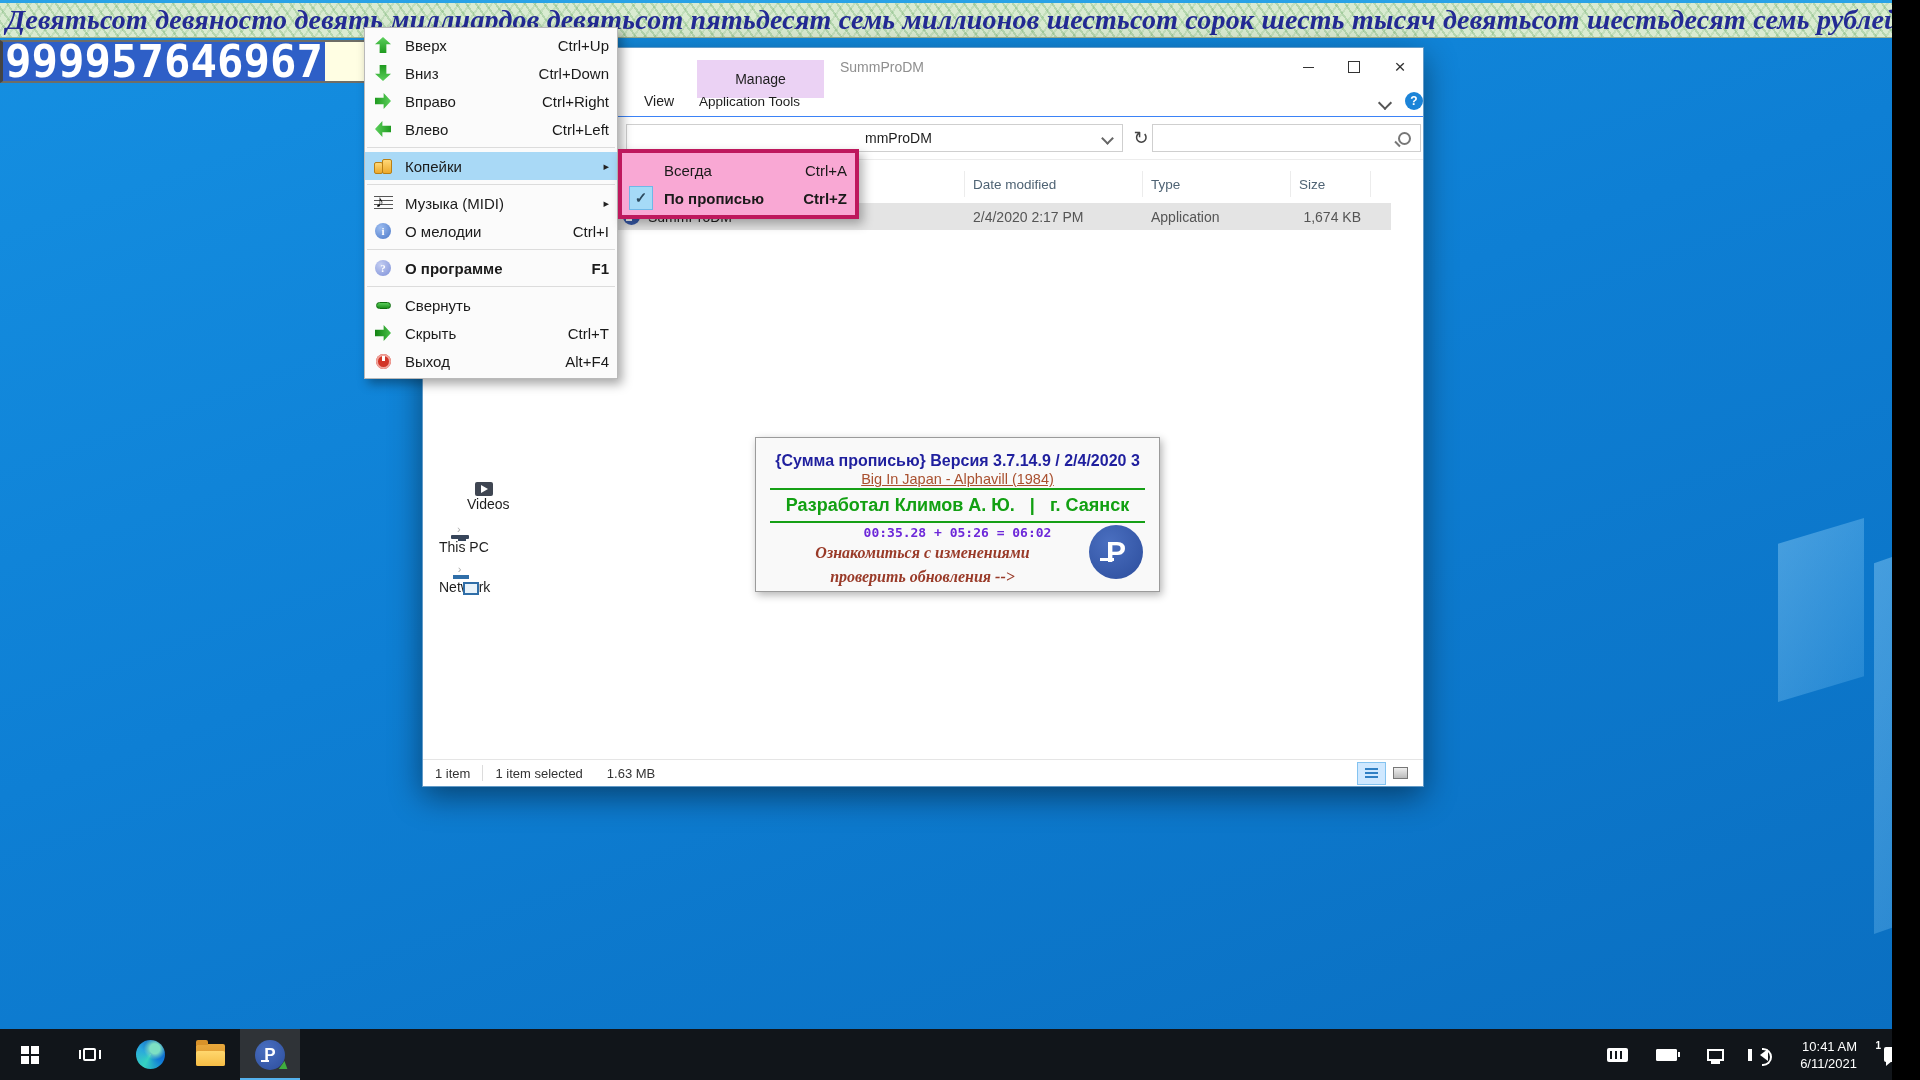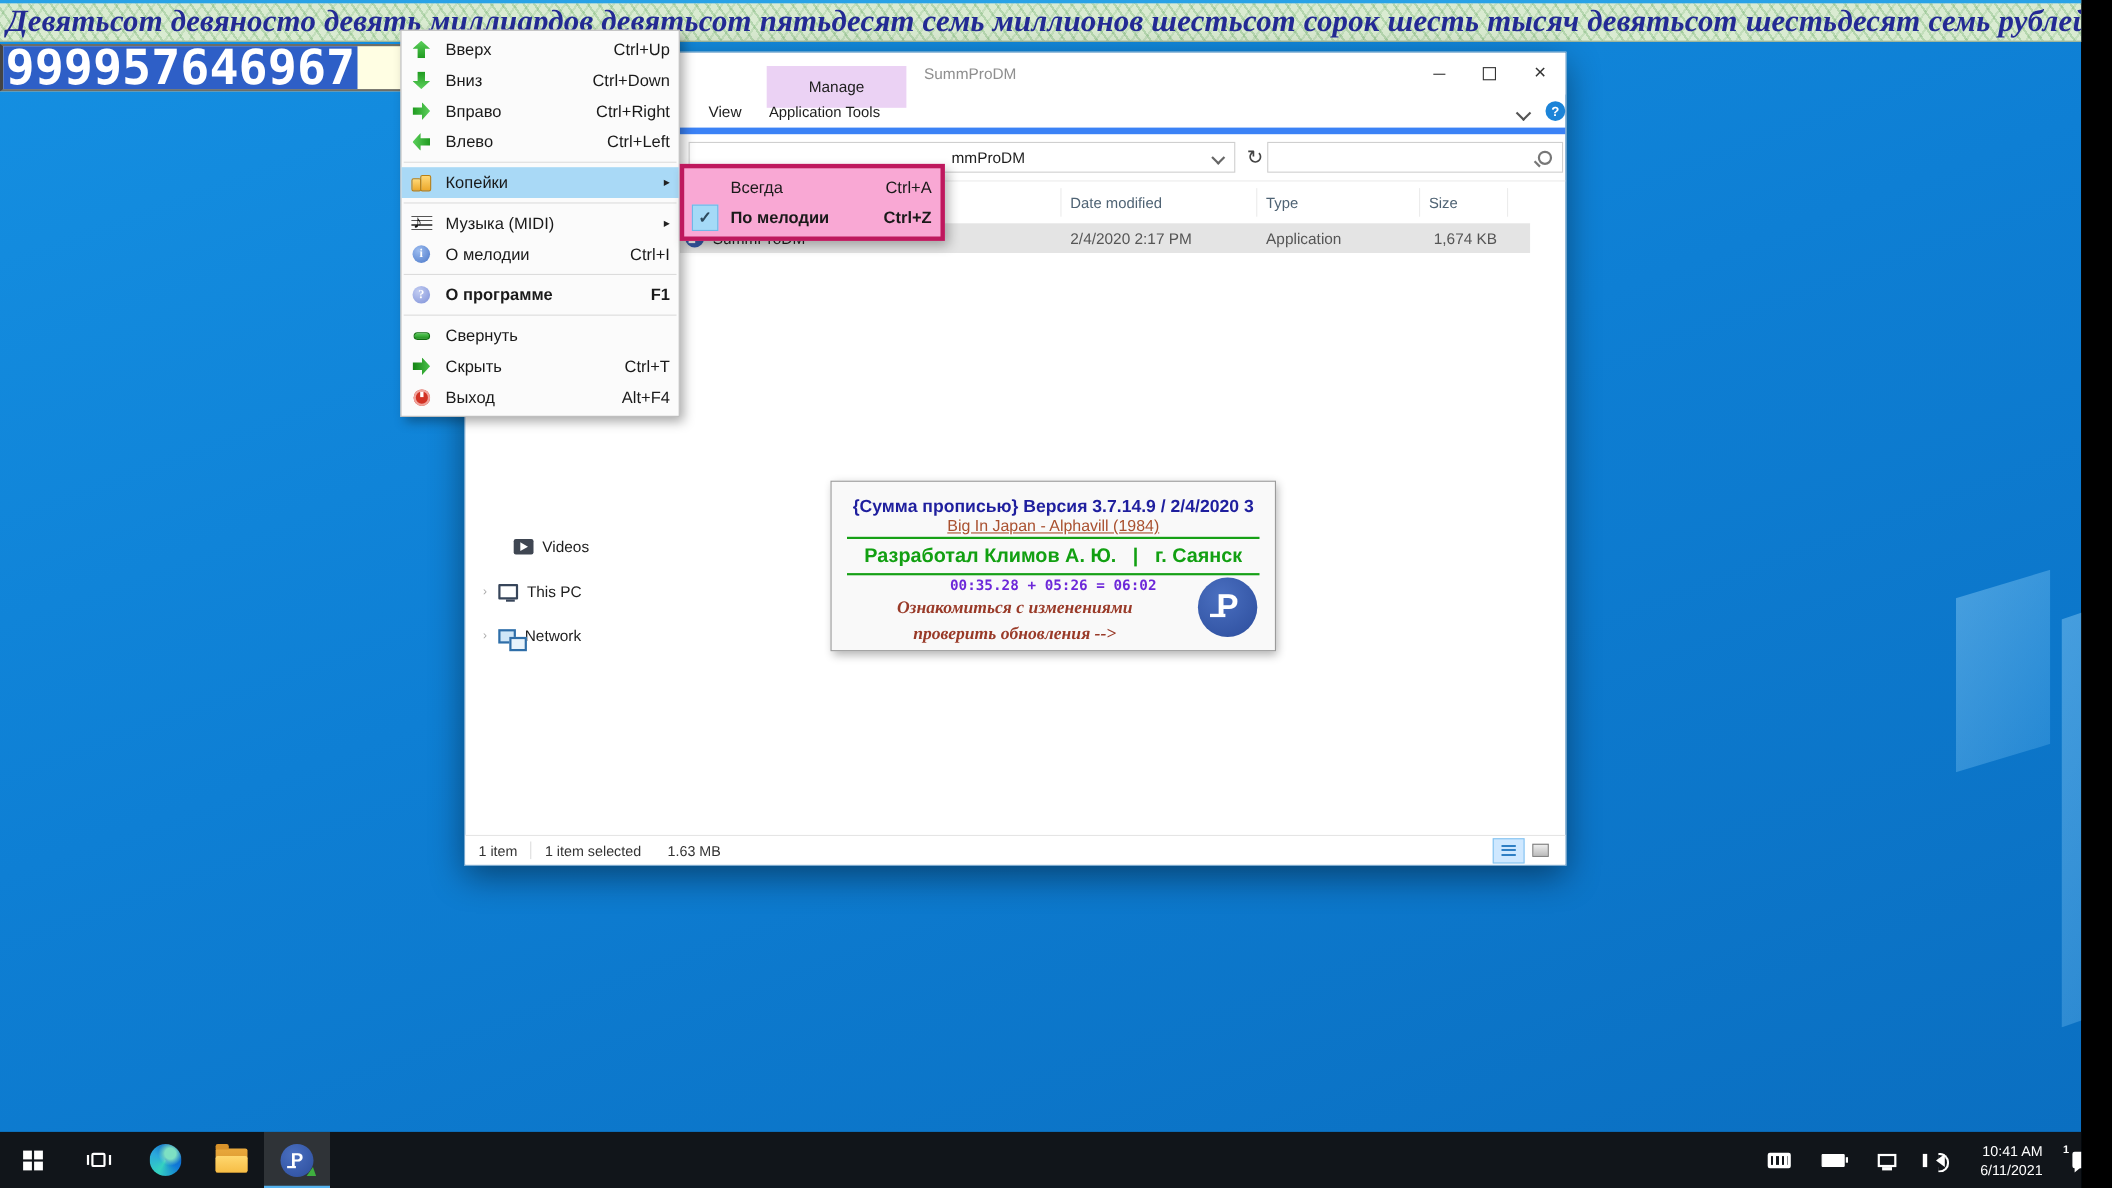--- a/index.html
+++ b/index.html
@@ -80,40 +80,40 @@
     border:1px solid #639bc8;box-shadow:0 10px 30px rgba(0,0,0,.45);box-sizing:border-box;}
   .titlebar{position:relative;height:38px;background:#fff;}
   .managetab{position:absolute;left:274px;top:12px;width:127px;height:38px;background:#ebd2f4;
     display:flex;align-items:center;justify-content:center;font-size:14px;color:#1e1e1e;}
   .wtitle{position:absolute;left:417px;top:0;height:38px;display:flex;align-items:center;color:#8f8f8f;font-size:14px;}
   .wbtns{position:absolute;right:0;top:0;height:38px;display:flex;}
   .wbtn{width:46px;height:38px;display:flex;align-items:center;justify-content:center;color:#333;font-size:15px;}
   .wbtn .maxsq{width:10px;height:10px;border:1px solid #333;}
   .wbtn .minln{width:11px;height:1px;background:#333;}
   .wbtn.close{font-size:19px;}
-  .ribbonrow{position:relative;height:30px;border-bottom:6px solid #3b82f6;font-size:14px;color:#1e1e1e;text-align:right;}
+  .ribbonrow{position:relative;height:30px;border-bottom:1px solid #3b82f6;font-size:14px;color:#1e1e1e;text-align:right;}
   .tabview{position:absolute;left:221px;top:0;height:30px;display:flex;align-items:center;}
   .tabapp{position:absolute;left:276px;top:0;height:30px;display:flex;align-items:center;font-size:13.5px;}
   .ribchev{position:absolute;left:957px;top:12px;width:8px;height:8px;border-right:2px solid #555;border-bottom:2px solid #555;transform:rotate(45deg);}
   .helpdot{position:absolute;left:982px;top:6px;width:18px;height:18px;border-radius:50%;background:#1c84d8;color:#fff;
     display:flex;align-items:center;justify-content:center;font-size:12px;font-weight:700;}
   .addrrow{position:relative;height:42px;border-bottom:1px solid #ececec;}
   .addrbox{position:absolute;left:203px;top:7px;width:497px;height:28px;border:1px solid #cfcfcf;box-sizing:border-box;
     display:flex;align-items:center;font-size:14px;color:#1e1e1e;}
   .addrbox .txt{padding-left:238px;}
   .addrbox .chev{margin-left:auto;margin-right:10px;width:7px;height:7px;border-right:2px solid #666;border-bottom:2px solid #666;transform:rotate(45deg);}
   .refresh{position:absolute;left:702px;top:7px;width:32px;height:28px;display:flex;align-items:center;justify-content:center;
     font-size:18px;color:#444;}
   .searchbox{position:absolute;left:729px;top:7px;width:269px;height:28px;border:1px solid #cfcfcf;box-sizing:border-box;}
   .mag{position:absolute;right:9px;top:7px;width:9px;height:9px;border:2px solid #777;border-radius:50%;}
   .mag:after{content:"";position:absolute;left:-6px;top:9px;width:7px;height:2px;background:#777;transform:rotate(45deg);}
 
   .body{position:absolute;top:112px;left:0;right:0;bottom:26px;}
   
-  .sideitem{position:absolute;display:flex;align-items:center;height:30px;font-size:14px;color:#1e1e1e;}
+  .sideitem{position:absolute;display:flex;align-items:center;height:30px;font-size:14px;color:#1e1e1e;flex-direction:column;}
   .sidechev{color:#a9a9a9;font-size:11px;width:14px;}
   .sicon{width:18px;height:14px;margin-right:8px;position:relative;}
   .icon-videos{background:#3f4652;border-radius:2px;}
   .icon-videos:after{content:"";position:absolute;left:6px;top:3px;border-left:7px solid #fff;border-top:4px solid transparent;border-bottom:4px solid transparent;}
   .icon-pc{border:2px solid #37455a;border-radius:1px;height:10px;box-sizing:content-box;width:14px;}
   .icon-pc:after{content:"";position:absolute;left:5px;bottom:-4px;width:8px;height:2px;background:#37455a;}
   .icon-net{border:2px solid #2f6ea8;height:9px;width:12px;box-sizing:content-box;background:#cfe6f7;}
   .icon-net:after{content:"";position:absolute;left:8px;top:5px;width:12px;height:9px;border:2px solid #2f6ea8;background:#e8f3fb;}
 
   
@@ -306,21 +306,21 @@
   <div class="submenu">
     <div class="mi">
       <span class="ic"></span>
       <span class="lbl">Всегда</span>
       <span class="sc">Ctrl+A</span>
     </div>
     <div class="mi bold">
       <span class="ic">
           <span class="chkbox">✓</span>
         </span>
-      <span class="lbl">По мелодии</span>
+      <span class="lbl">По прописью</span>
       <span class="sc">Ctrl+Z</span>
     </div>
   </div>
 
   <div class="win">
     <div class="titlebar">
       <div class="managetab">Manage</div>
       <div class="wtitle">SummProDM</div>
       <div class="wbtns">
         <div class="wbtn">

